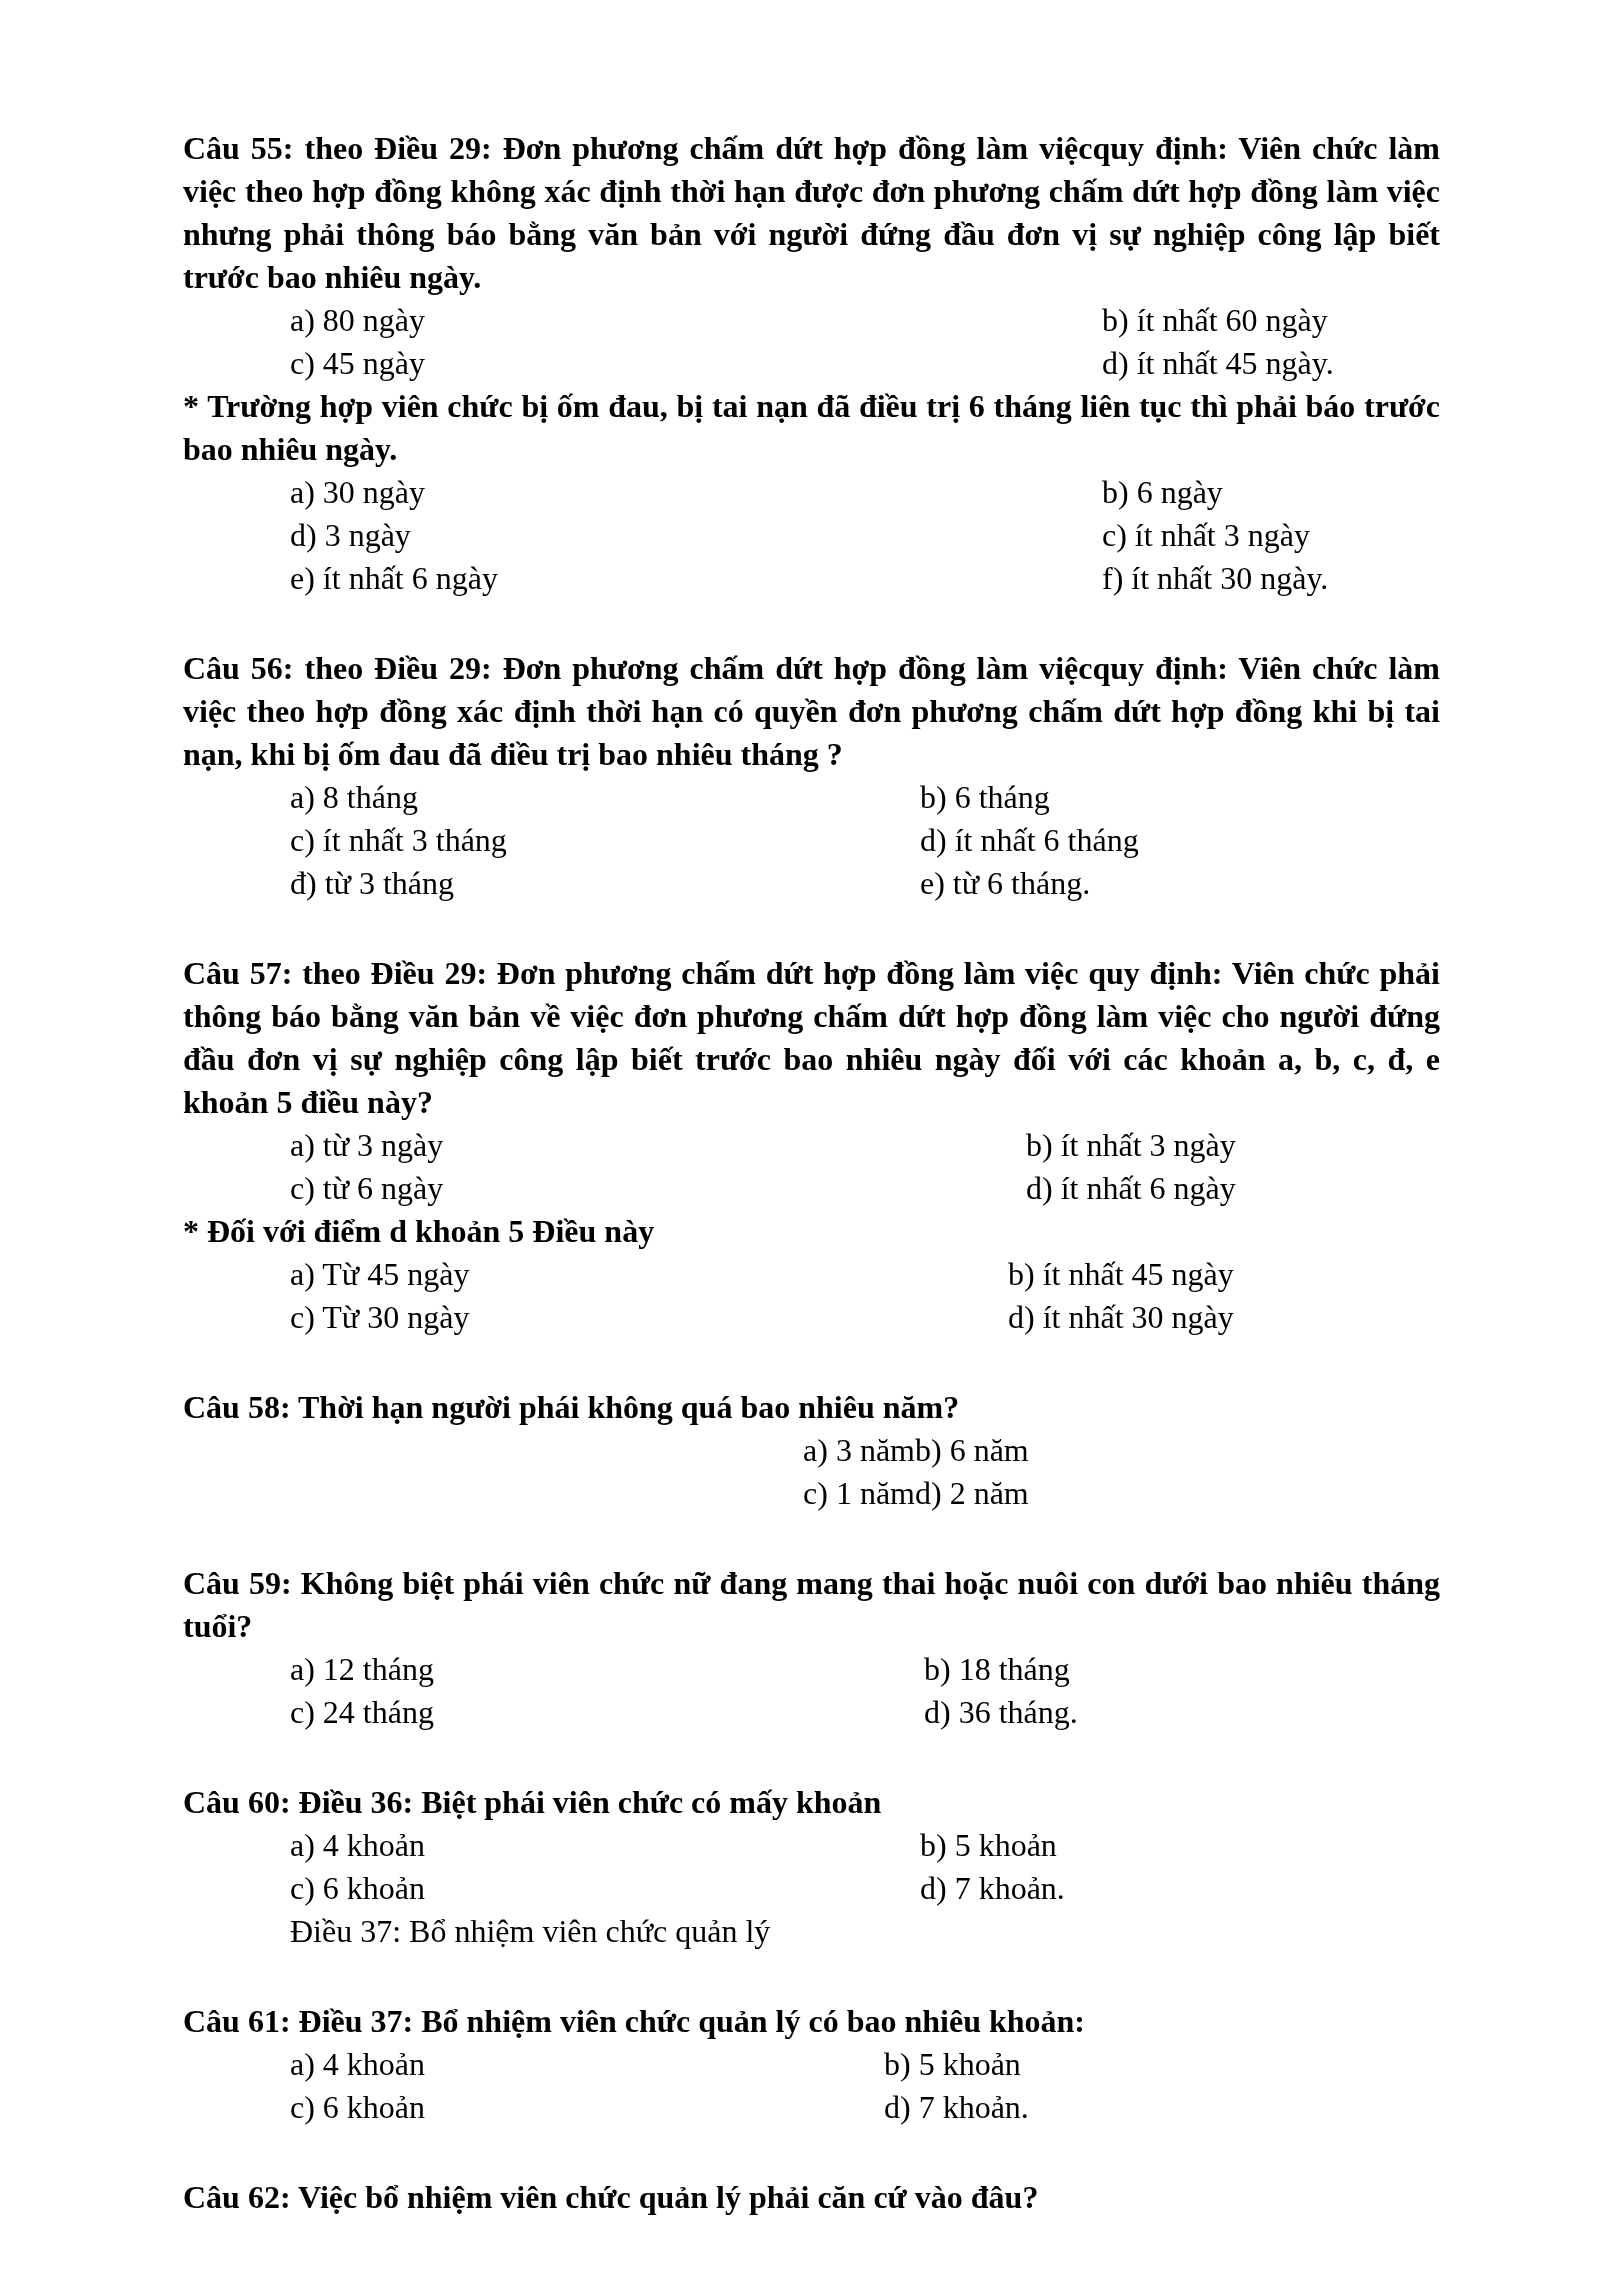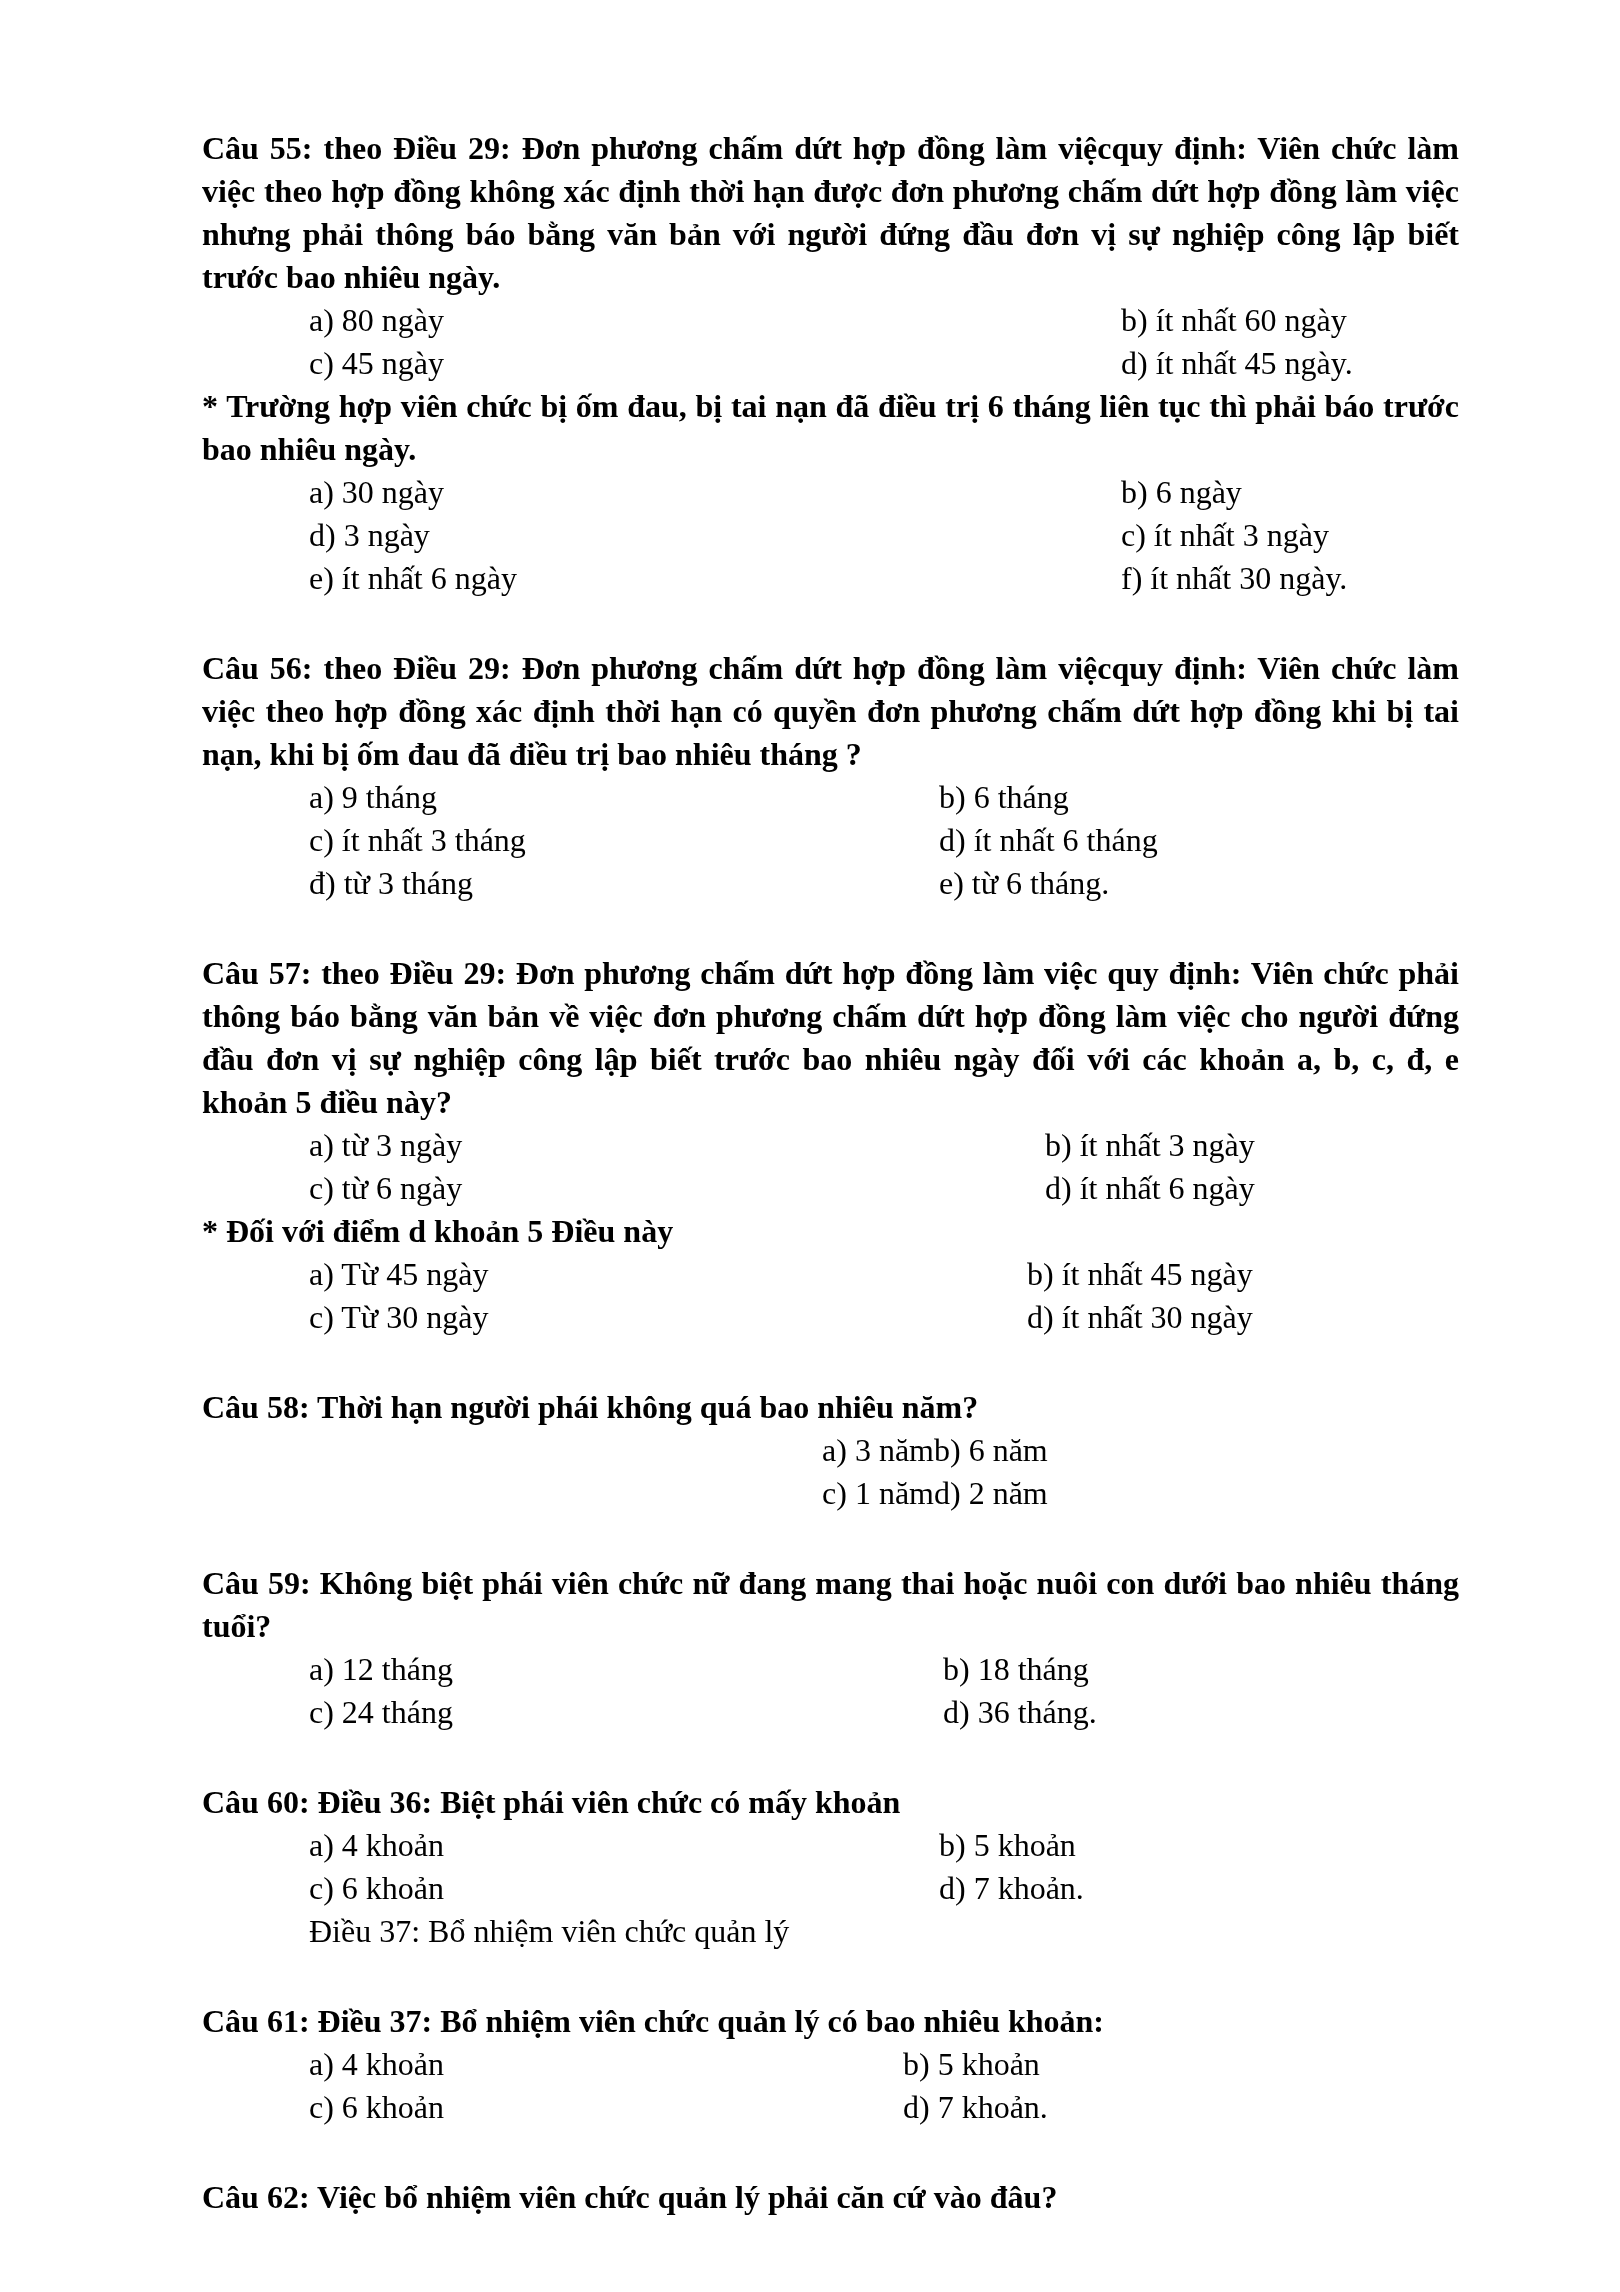--- a/index.html
+++ b/index.html
@@ -4,21 +4,21 @@
 <style>
   html,body{margin:0;padding:0;background:#ffffff;}
   .page{
     position:relative;
     width:1620px;height:2293px;
     background:#ffffff;
     font-family:"Liberation Serif", serif;
     font-size:32px;line-height:43px;color:#000000;
     overflow:hidden;
   }
-  .content{position:absolute;left:202px;top:127px;width:1257px;}
+  .content{position:absolute;left:183px;top:127px;width:1257px;}
   .qtitle{margin:0;font-weight:bold;text-align:justify;}
   .opt-row{display:flex;padding-left:107px;}
   .opt{white-space:nowrap;}
   .note{padding-left:107px;font-family:Liberation Serif, serif;}
   .gap{margin-bottom:47px;}
   .lw828{flex:0 0 812px;}
   .lw751{flex:0 0 736px;}
   .lw733{flex:0 0 718px;}
   .lw647{flex:0 0 634px;}
   .lw643{flex:0 0 630px;}
@@ -55,21 +55,21 @@
       </div>
       <div class="opt-row">
         <span class="opt lw828">e) ít nhất 6 ngày</span>
         <span class="opt">f) ít nhất 30 ngày.</span>
       </div>
     </div>
 
     <div class="block gap">
       <p class="qtitle">Câu 56: theo Điều 29: Đơn phương chấm dứt hợp đồng làm việcquy định: Viên chức làm việc theo hợp đồng xác định thời hạn có quyền đơn phương chấm dứt hợp đồng khi bị tai nạn, khi bị ốm đau đã điều trị bao nhiêu tháng ?</p>
       <div class="opt-row">
-        <span class="opt lw643">a) 9 tháng</span>
+        <span class="opt lw643">a) 8 tháng</span>
         <span class="opt">b) 6 tháng</span>
       </div>
       <div class="opt-row">
         <span class="opt lw643">c) ít nhất 3 tháng</span>
         <span class="opt">d) ít nhất 6 tháng</span>
       </div>
       <div class="opt-row">
         <span class="opt lw643">đ) từ 3 tháng</span>
         <span class="opt">e) từ 6 tháng.</span>
       </div>

